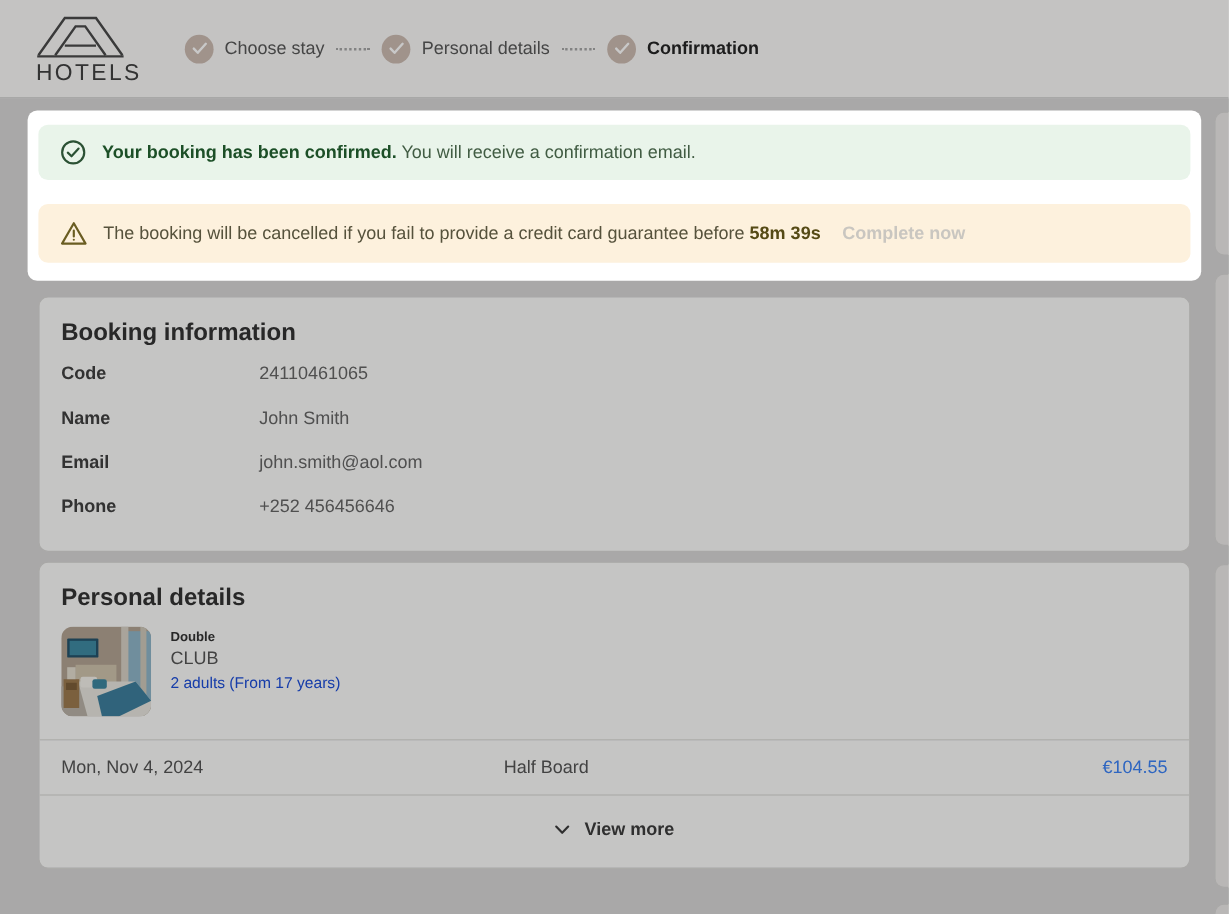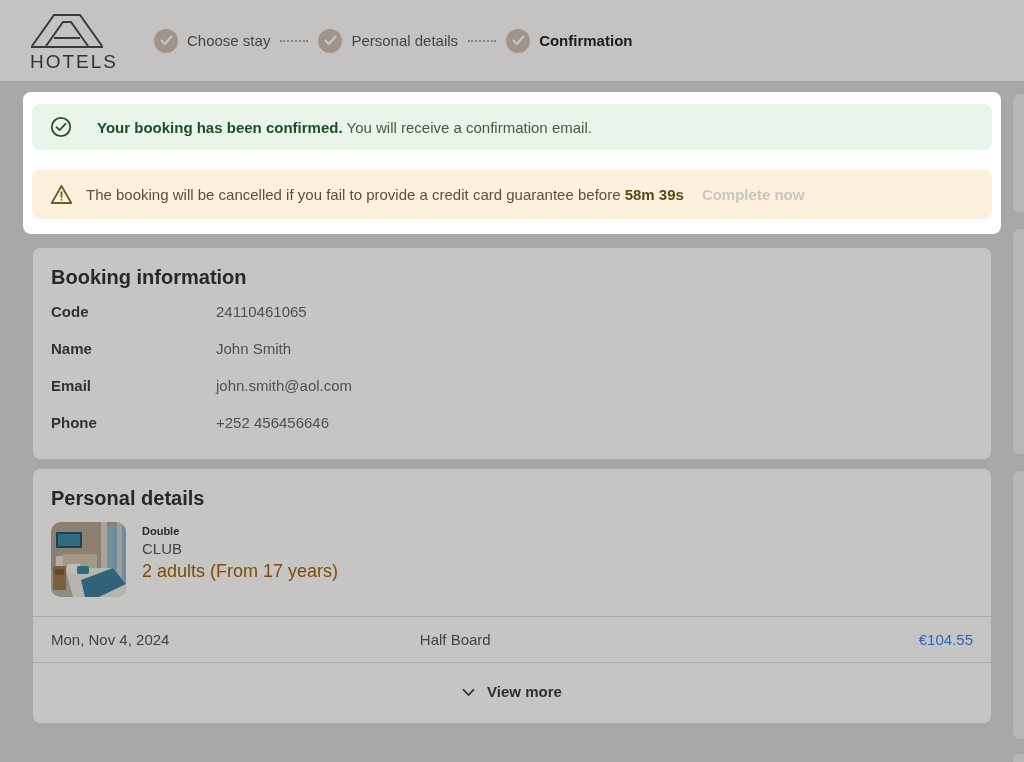--- a/index.html
+++ b/index.html
@@ -21,21 +21,21 @@
   .step.active .step-label { font-weight:bold; color:#262626; }
   .step-dots { width:28px; border-top:2px dotted #a6a6a6; margin:0 6px; }
 
   
   .page { position:relative; padding:0 32px; }
 
   
   .spotlight { position:relative; z-index:30; margin:10px -9px 13px; padding:12px 9px 15px;
                background:#ffffff; border-radius:8px; }
   .alert { display:flex; align-items:center; border-radius:8px; padding:12px 18px; font-size:15px; }
-  .alert-success { background:#e9f4ea; color:#415c43;gap:12px; }
+  .alert-success { background:#e9f4ea; color:#415c43; }
   .alert-success .alert-title { font-weight:bold; color:#1c4f27; }
   .alert-warning { background:#fdf1dd; color:#56523c; margin-top:20px; padding-top:14px; padding-bottom:14px; }
   .alert-icon { display:flex; margin-right:13px; flex:0 0 auto; }
   .countdown { font-weight:bold; color:#554a15; }
   .complete-now { margin-left:18px; color:#c9c6c0; font-weight:600; cursor:pointer; }
 
   
   .card { background:#fbfbfa; border:1px solid #d8d7d5; border-radius:8px; }
   .card-title { font-size:20px; font-weight:bold; color:#333333; }
 
@@ -45,21 +45,21 @@
   .info-label { font-weight:bold; color:#404040; }
   .info-value { color:#666666; }
 
   .booking-details { margin-top:8px; }
   .bd-head { padding:18px 18px 0 18px; }
   .room-row { display:flex; margin-top:12px; padding-bottom:19px; }
   .room-thumb { width:75px; height:75px; border-radius:10px; overflow:hidden; flex:0 0 auto; }
   .room-meta { margin-left:16px; padding-top:3px; }
   .room-name { font-size:11px; font-weight:bold; color:#333333; }
   .room-plan { font-size:15px; color:#555555; margin-top:3px; }
-  .room-occupancy { font-size:18px; color:#a16207; margin-top:4px; }
+  .room-occupancy { font-size:13px; color:#1d4ed8; margin-top:4px; }
 
   .date-row { display:grid; grid-template-columns:40% 1fr auto; align-items:center;
               border-top:1px solid #dddcda; border-bottom:1px solid #dddcda;
               padding:14px 18px; font-size:15px; color:#555555; }
   .price { color:#3b82f6; }
 
   .view-more { display:flex; align-items:center; justify-content:center; gap:12px;
                padding:20px 0 23px; font-size:15px; font-weight:600; color:#3d3d3d; cursor:pointer; }
 
   

